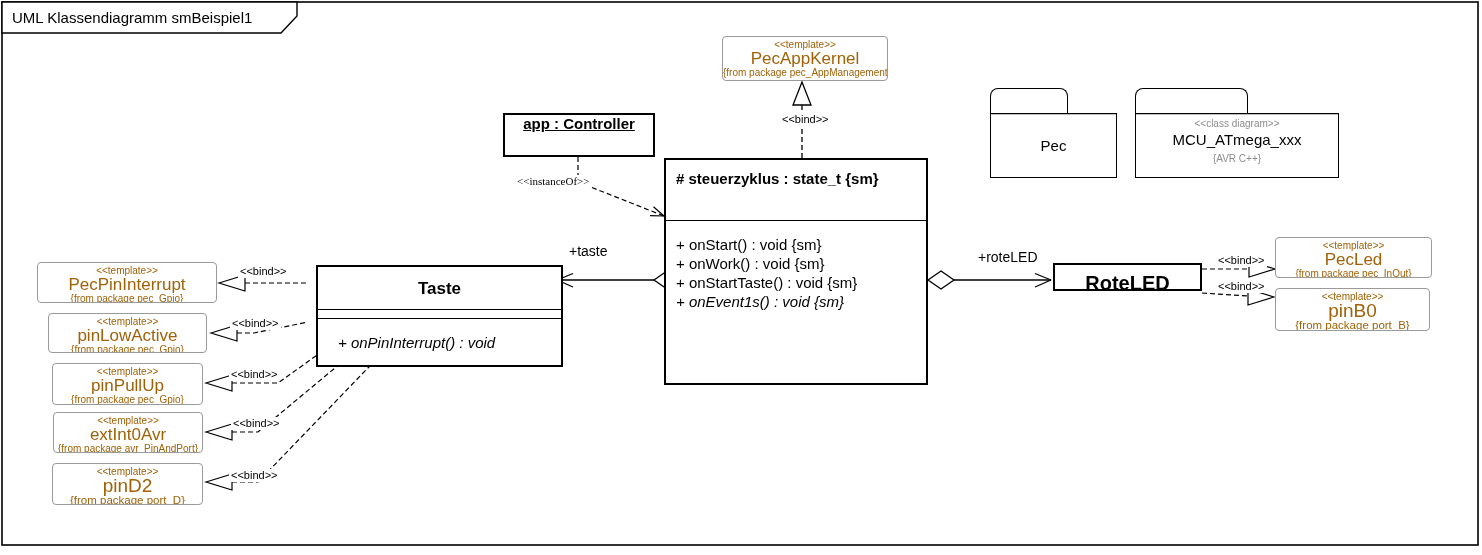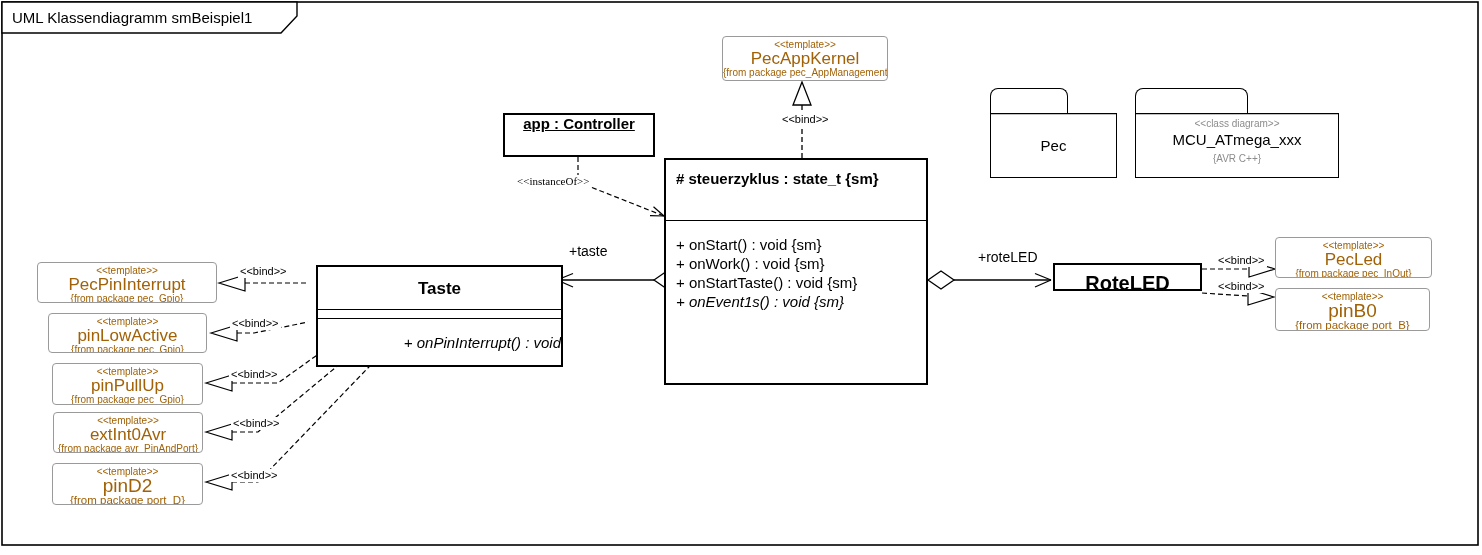--- a/index.html
+++ b/index.html
@@ -145,21 +145,21 @@
     <div class="row">+ onWork() : void {sm}</div>
     <div class="row">+ onStartTaste() : void {sm}</div>
     <div class="row ital">+ onEvent1s() : void {sm}</div>
   </div>
 </div>
 
 <div class="cls" style="left:316px; top:228px; width:247px; height:102px;margin-top:37px;">
   <div class="title" style="height:43px; line-height:43px;">Taste</div>
   <div class="sep" style="height:9px;"></div>
   <div style="padding-top:14px;">
-    <div class="row ital" style="padding-left:20px;text-align:right;">+ onPinInterrupt() : void</div>
+    <div class="row ital" style="padding-left:20px;">+ onPinInterrupt() : void</div>
   </div>
 </div>
 
 <div class="cls" style="left:1053px; top:263px; width:149px; height:28px;">
   <div style="font-weight:bold; font-size:20px; text-align:center; line-height:37px;">RoteLED</div>
 </div>
 
 <div class="tpl" style="left:37px; top:262px; width:180px; height:41px;">
   <div class="st">&lt;&lt;template&gt;&gt;</div>
   <div class="nm">PecPinInterrupt</div>

